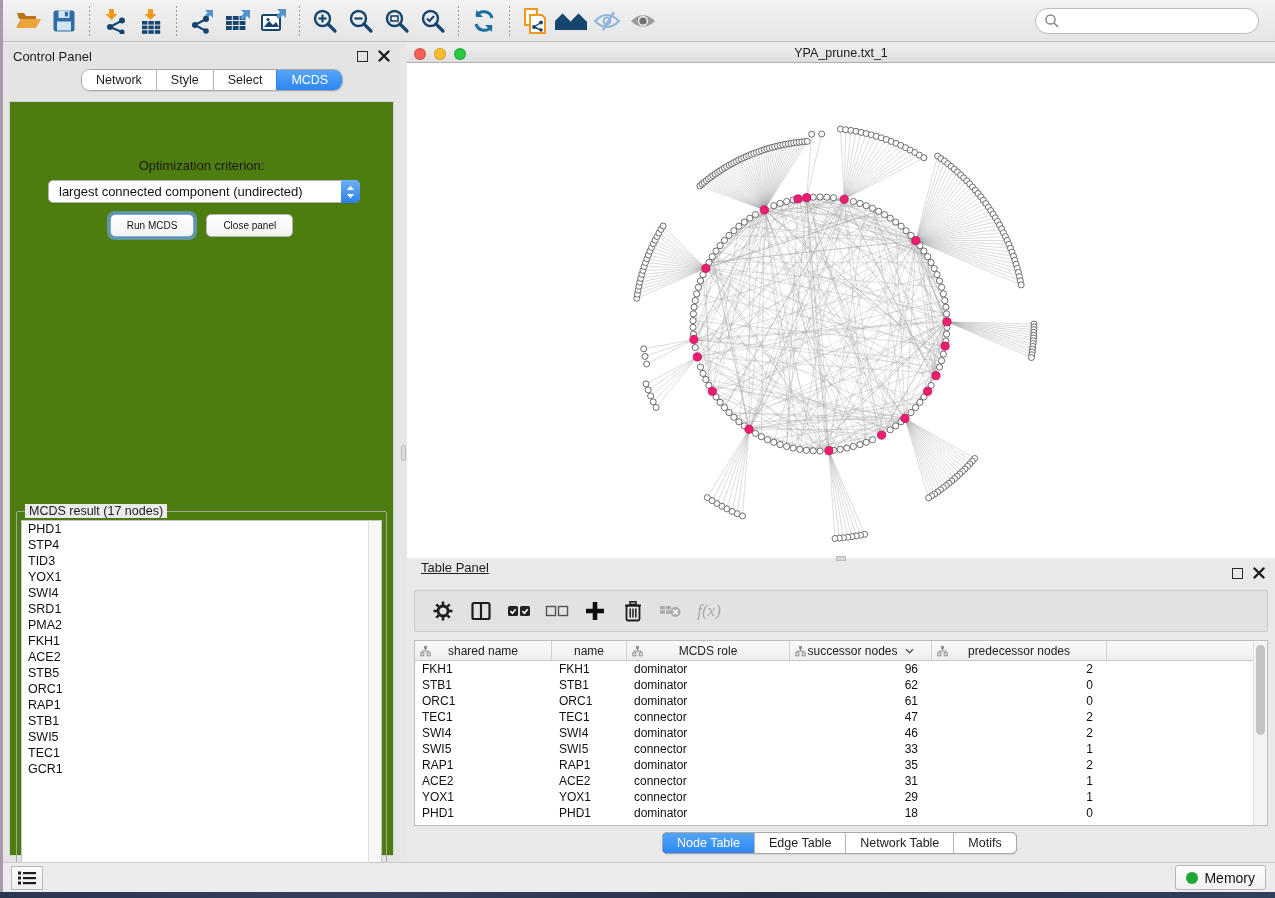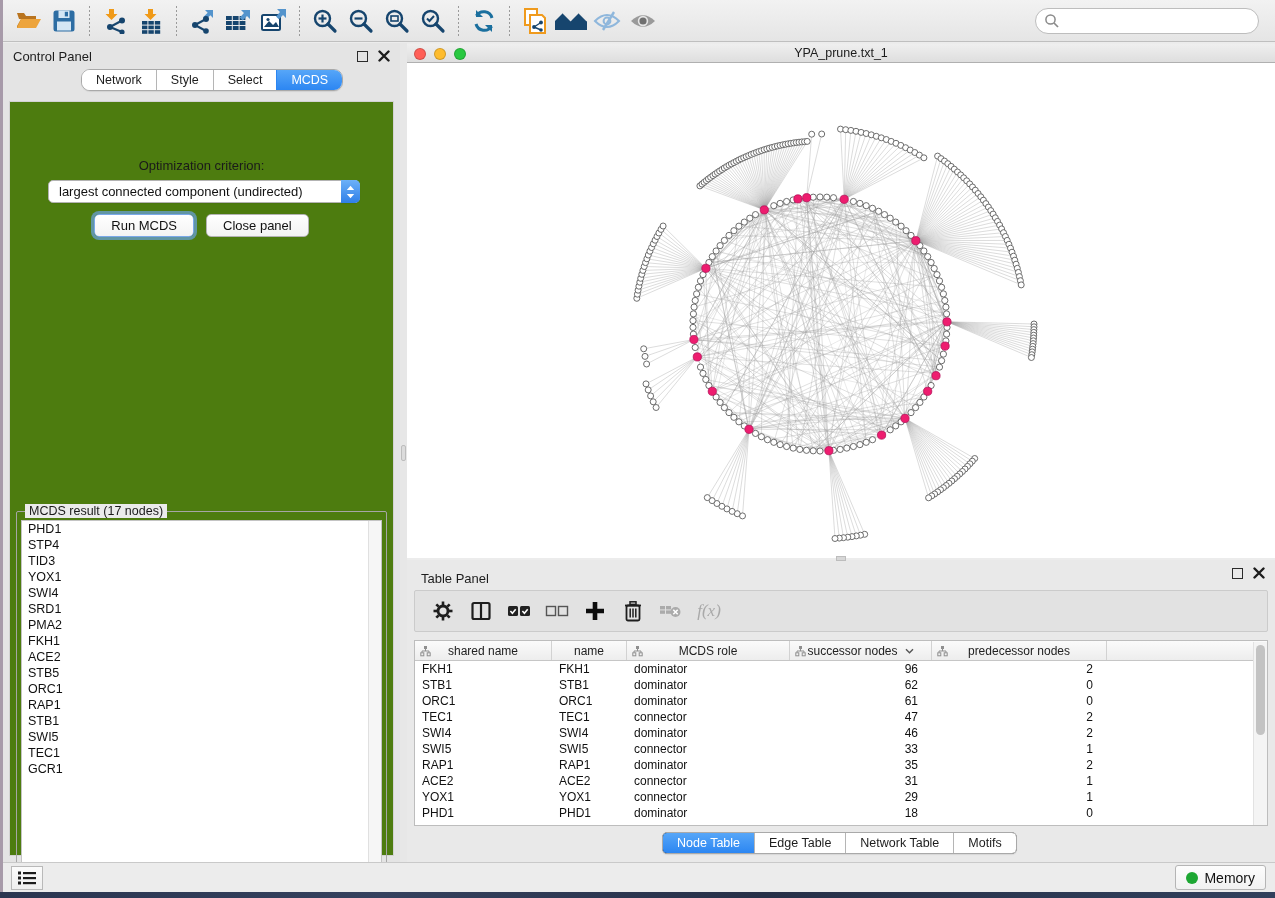--- a/index.html
+++ b/index.html
@@ -48,21 +48,21 @@
   .opt-label { position:absolute; left:0; top:56px; width:100%; text-align:center; font-size:13px; color:#1a1a1a; }
   .dropdown { position:absolute; left:38px; top:78px; width:312px; height:23px; background:#fff;
               border:1px solid #b3b3b3; border-radius:5px; display:flex; align-items:center; cursor:pointer;
               box-shadow:0 1px 1px rgba(0,0,0,.06); }
   .dropdown .dd-text { flex:1; font-size:13px; padding-left:10px; color:#111; white-space:nowrap; }
   .dd-stepper { width:19px; height:23px; margin-right:-1px; border-radius:0 5px 5px 0;
                 background:linear-gradient(#6db1f8,#2f7fe8); display:flex; flex-direction:column;
                 align-items:center; justify-content:center; gap:2px; }
   .cp-buttons { position:absolute; left:0; top:112px; width:100%; display:flex; justify-content:center; gap:12px; }
   .mac-btn { height:23px; background:linear-gradient(#ffffff,#f3f3f3); border:1px solid #b3b3b3;
-             border-radius:5px; font-size:13px; padding:0 16px; color:#111; cursor:pointer;
+             border-radius:5px; font-size:10px; padding:0 16px; color:#111; cursor:pointer;
              font-family:"Liberation Sans",sans-serif; }
   .mac-btn.focus { box-shadow:0 0 0 3px rgba(107,164,244,.65); border-color:#7aa8e8; }
 
   .groupbox { position:absolute; left:6px; top:409px; width:371px; height:372px;
               border:1px solid #a6a6a6; border-radius:2px; }
   .groupbox legend,
   .gb-legend { position:absolute; left:8px; top:-8px; background:#ebebeb; padding:0 4px; font-size:12.5px; color:#1a1a1a; }
   .mcds-list { position:absolute; left:4px; top:8px; width:361px; height:356px; background:#fff;
                border:1px solid #c4c4c4; overflow:hidden; }
   .mcds-item { font-size:12.5px; line-height:16px; padding-left:6px; color:#111; cursor:default; }
@@ -79,21 +79,21 @@
   .net-window { position:absolute; left:407px; top:44px; width:868px; height:514px; }
   .net-titlebar { height:19px; background:linear-gradient(#efefef,#dedede); border-bottom:1px solid #b0b0b0;
                   position:relative; display:flex; align-items:center; }
   .lights { position:absolute; left:7px; top:3.5px; display:flex; gap:8px; }
   .light { width:12px; height:12px; border-radius:50%; border:0.5px solid rgba(0,0,0,.18); cursor:pointer; padding:0; }
   .net-title { width:100%; text-align:center; font-size:12.5px; color:#1c1c1c; }
   .net-canvas { width:868px; height:495px; background:#fff; }
 
   
   .table-panel { position:absolute; left:407px; top:560px; width:868px; height:302px; background:#e9e9e9; }
-  .tp-head { position:relative; height:26px; display:flex; align-items:flex-end; padding:0 14px; }
+  .tp-head { position:relative; height:26px; display:flex; align-items:flex-start; padding:0 14px;text-decoration:underline; }
   .tp-toolbar { position:absolute; left:7px; top:30px; width:854px; height:42px; background:#e2e2e2;
                 border:1px solid #cbcbcb; border-radius:2px; display:flex; align-items:center; padding-left:12px; gap:6px; }
   .tpi { width:32px; height:32px; border:none; background:transparent; display:flex; align-items:center;
          justify-content:center; cursor:pointer; }
   .fx-label { font-family:"Liberation Serif",serif; font-style:italic; font-size:17px; color:#a9a9a9; }
 
   .grid-wrap { position:absolute; left:7px; top:80px; width:854px; height:186px; background:#fff;
                border:1px solid #bdbdbd; overflow:hidden; }
   .grid-header { display:flex; height:20px; background:linear-gradient(#fbfbfb,#ededed);
                  border-bottom:1px solid #c6c6c6; }

